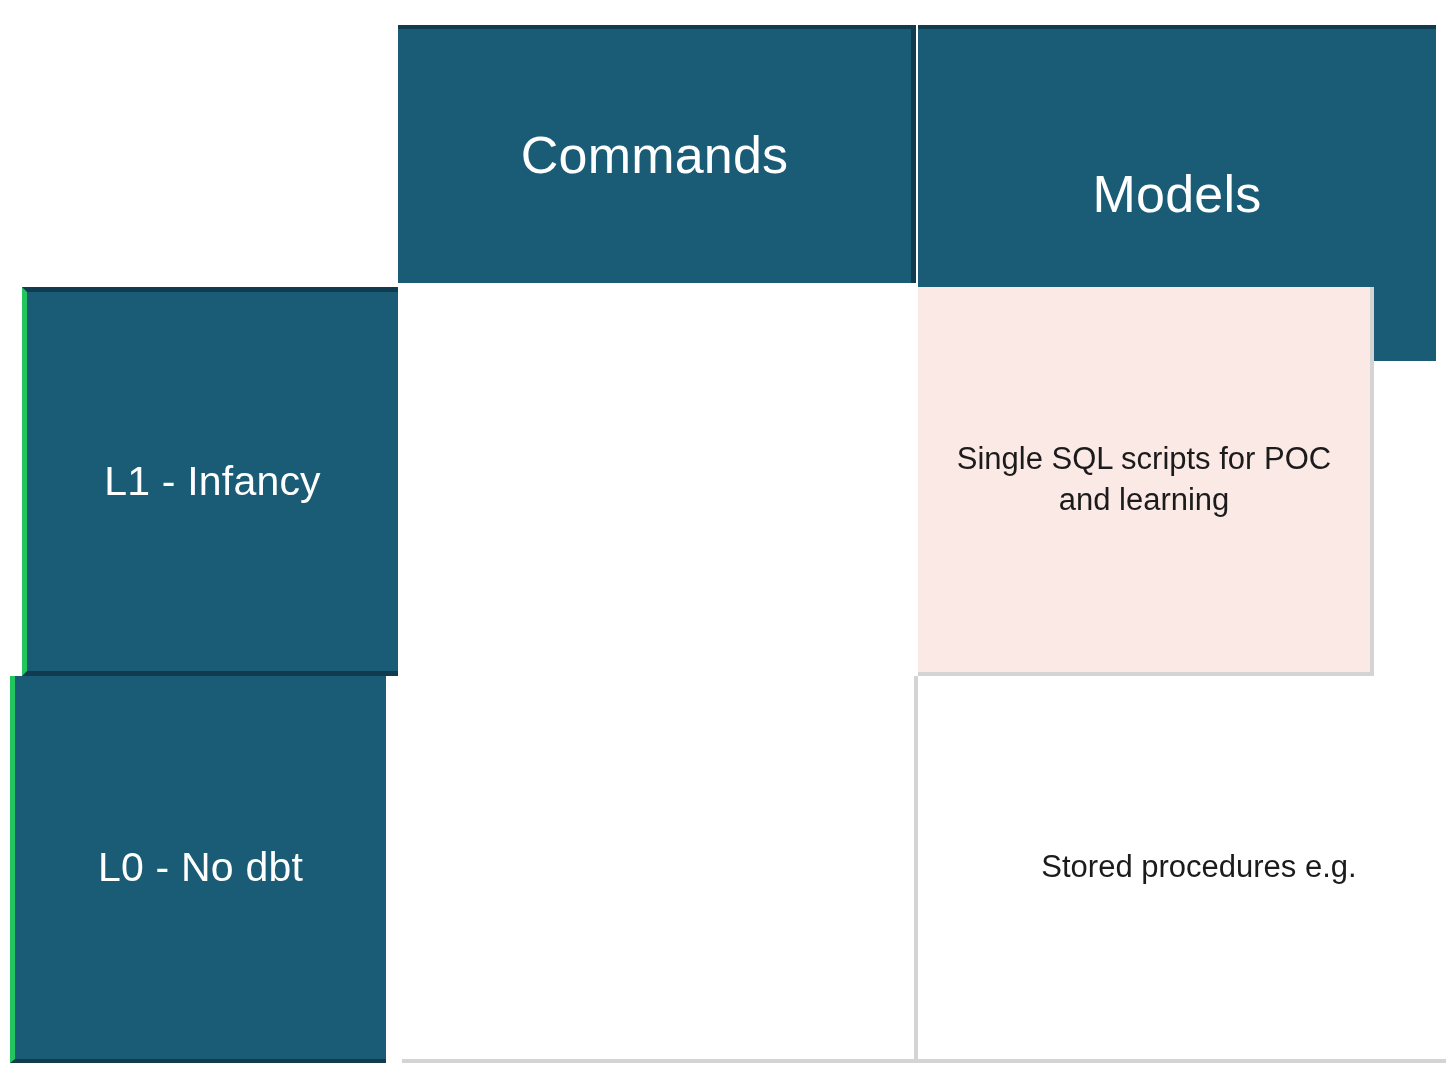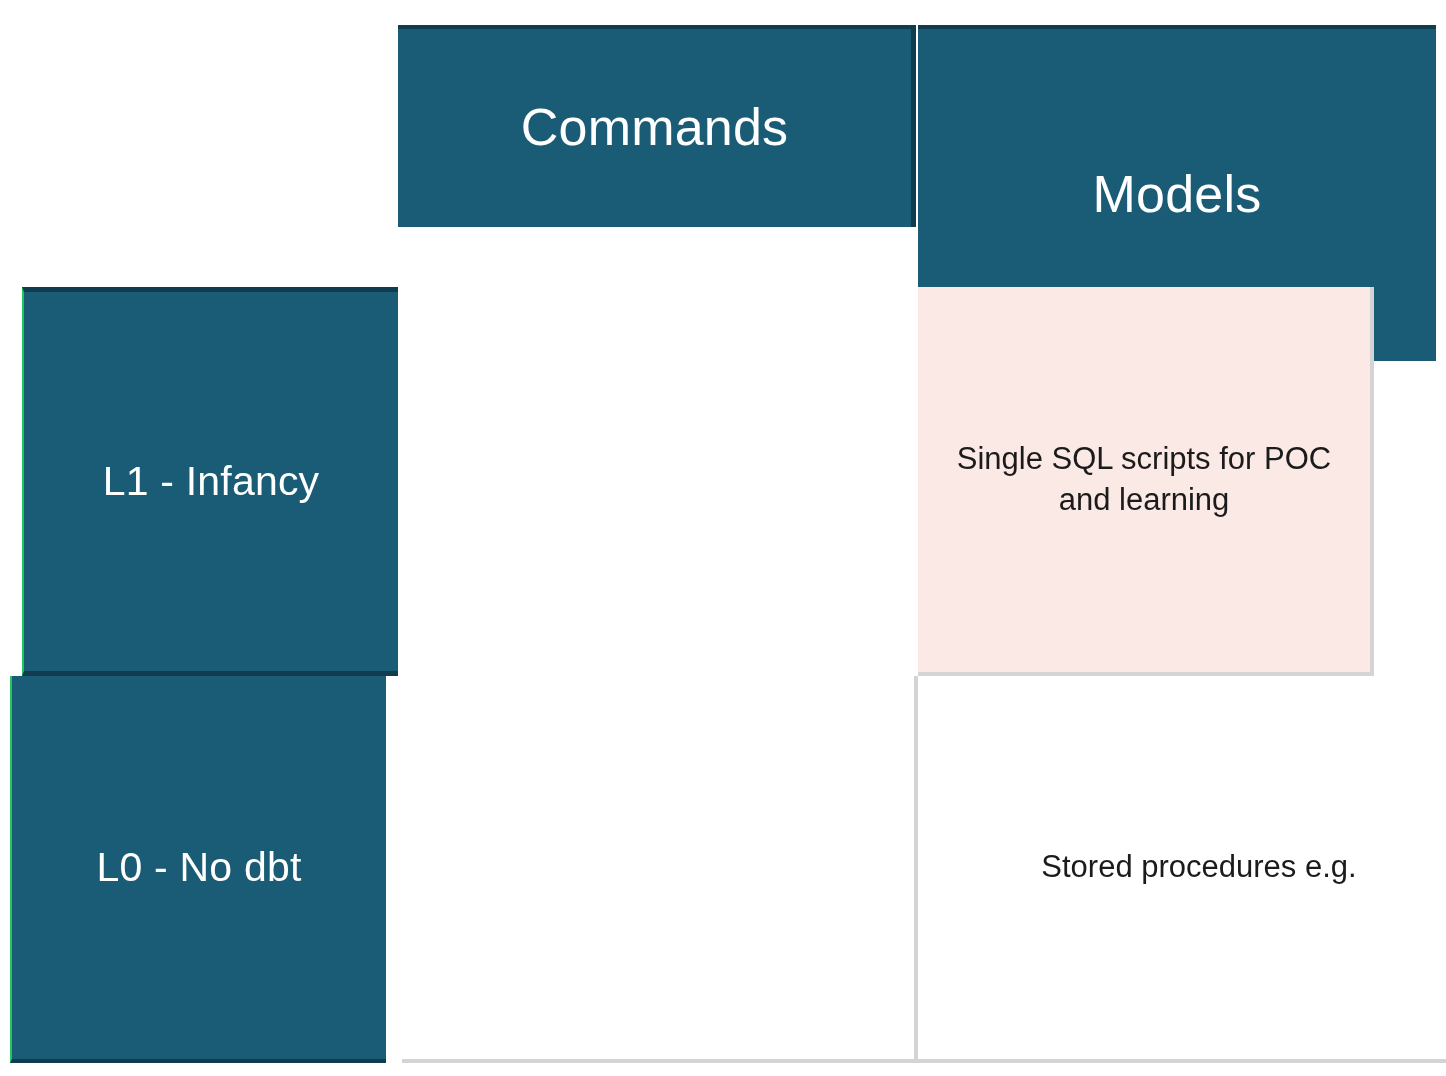--- a/index.html
+++ b/index.html
@@ -37,38 +37,38 @@
     font-size: 52px;
     font-weight: 400;
     line-height: 1.15;
     border-top: 4px solid #113c4f;
     letter-spacing: 0.2px;
   }
   .col-header-commands {
     left: 398px;
     top: 25px;
     width: 518px;
-    height: 202px;
+    height: 258px;
     border-right: 5px solid #113c4f;
   }
   .col-header-models {
     left: 918px;
     top: 25px;
     width: 518px;
     height: 336px;
   }
 
   
   .row-header {
     background: #1a5c75;
     color: #ffffff;
     font-size: 41px;
     font-weight: 400;
     line-height: 1.15;
-    border-left: 2px solid #22c55e;
+    border-left: 5px solid #22c55e;
     letter-spacing: 0.2px;
   }
   .row-header-l1 {
     left: 22px;
     top: 287px;
     width: 376px;
     height: 389px;
     border-top: 5px solid #113c4f;
     border-bottom: 5px solid #113c4f;
   }

